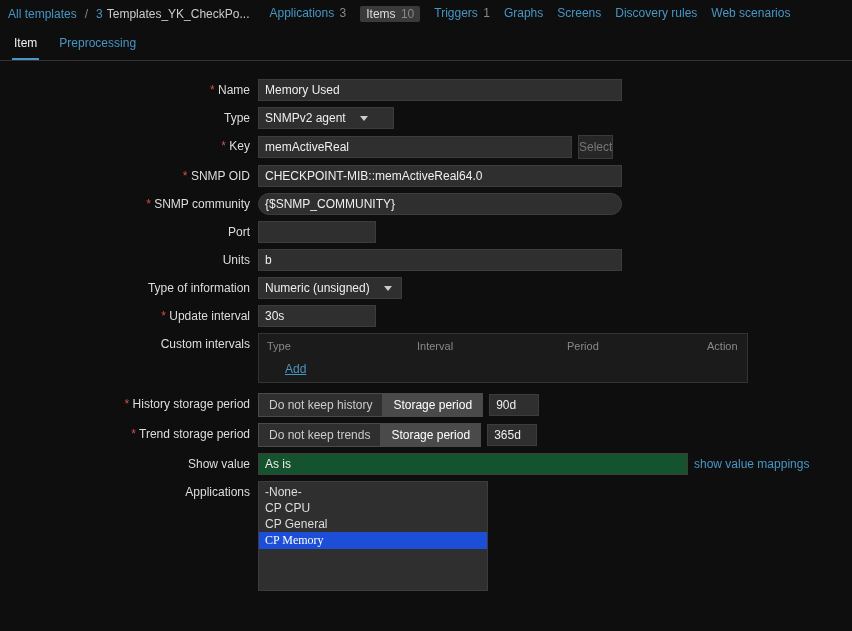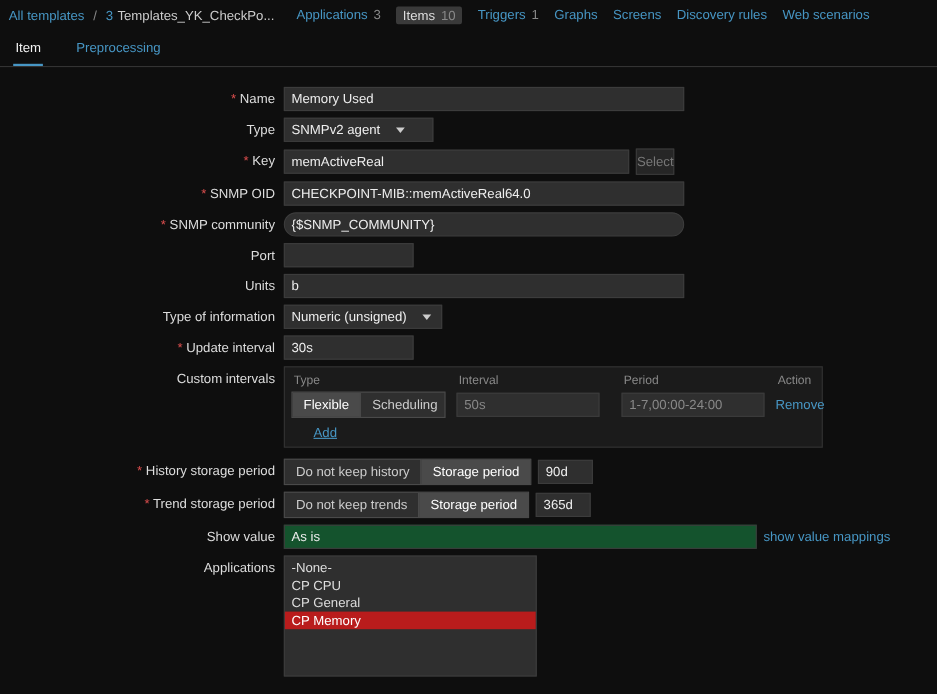--- a/index.html
+++ b/index.html
@@ -25,21 +25,21 @@
   .tabs-right {
     display: flex;
     gap: 14px;
     margin-left: 16px;
   }
   .tabs-right .t { color: #4796c4; cursor: pointer; white-space: nowrap; }
   .tabs-right .t.active { color: #ddd; background:#3a3a3a; padding:1px 6px; border-radius:2px; }
   .tabs-right .cnt { color: #888; margin-left: 2px; }
   .subtabs {
     display: flex;
-    gap: 28px;
+    gap: 18px;
     padding: 6px 12px 0 12px;
     border-bottom: 1px solid #333;
   }
   .subtabs .st {
     color: #4796c4;
     padding: 4px 2px 8px 2px;
     cursor: pointer;
   }
   .subtabs .st.active {
     color: #f2f2f2;
@@ -156,21 +156,21 @@
     border:1px solid #2f6b45;
     width:364px;height:22px;
   }
   .applist {
     background:#2f2f2f;border:1px solid #3c3c3c;
     width:230px;height:110px;
     padding:2px 0;
     font-size:12px;
   }
   .applist .appopt { padding:1px 6px; color:#ddd; cursor:pointer; }
-  .applist .appopt.sel { background:#b91c1c; color:#fff; }
+  .applist .appopt.sel { background:#1d4ed8; color:#fff;font-family:Liberation Serif, serif; }
 </style>
 </head>
 <body>
 
 <div class="topbar">
   <span class="crumb">All templates</span>
   <span class="sep">/</span>
   <span class="crumb">3</span>
   <span class="current">Templates_YK_CheckPo...</span>
   <div class="tabs-right">
@@ -264,29 +264,20 @@
   <div class="row">
     <div class="label">Custom intervals</div>
     <div class="ctl">
       <div class="custom-box">
         <div class="custom-head">
           <div>Type</div>
           <div>Interval</div>
           <div>Period</div>
           <div>Action</div>
         </div>
-        <div class="custom-row">
-          <div class="seg" style="width:140px">
-            <div class="opt active">Flexible</div>
-            <div class="opt">Scheduling</div>
-          </div>
-          <div><input class="text" style="width: 130px; color: rgb(136, 136, 136);" value="50s"></div>
-          <div><input class="text" style="width: 130px; color: rgb(136, 136, 136);" value="1-7,00:00-24:00"></div>
-          <div><span class="link">Remove</span></div>
-        </div>
         <span class="addlink">Add</span>
       </div>
     </div>
   </div>
 
   <div class="row" style="margin-top:10px">
     <div class="label req">History storage period</div>
     <div class="ctl">
       <div class="seg">
         <div class="opt">Do not keep history</div>

